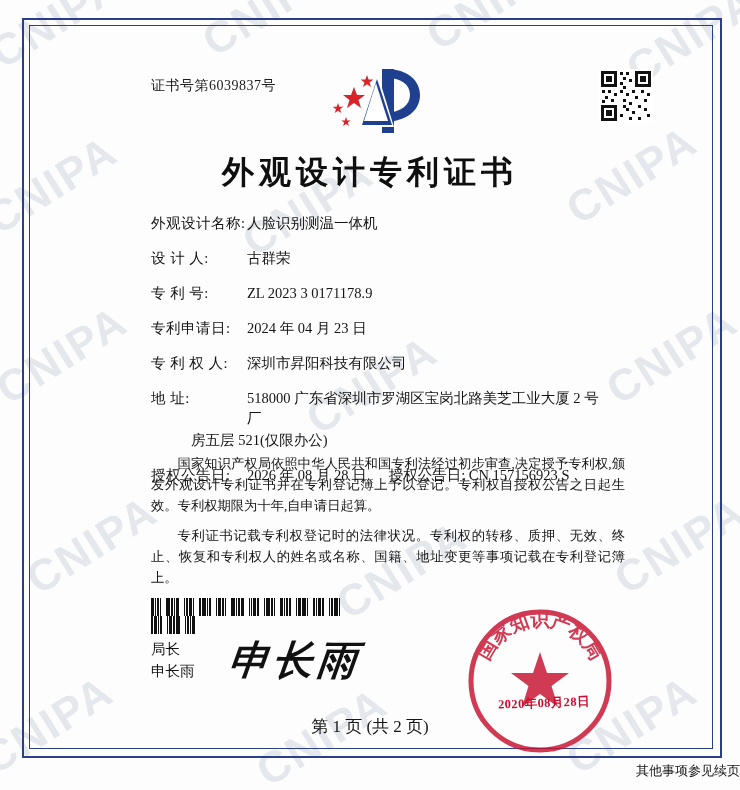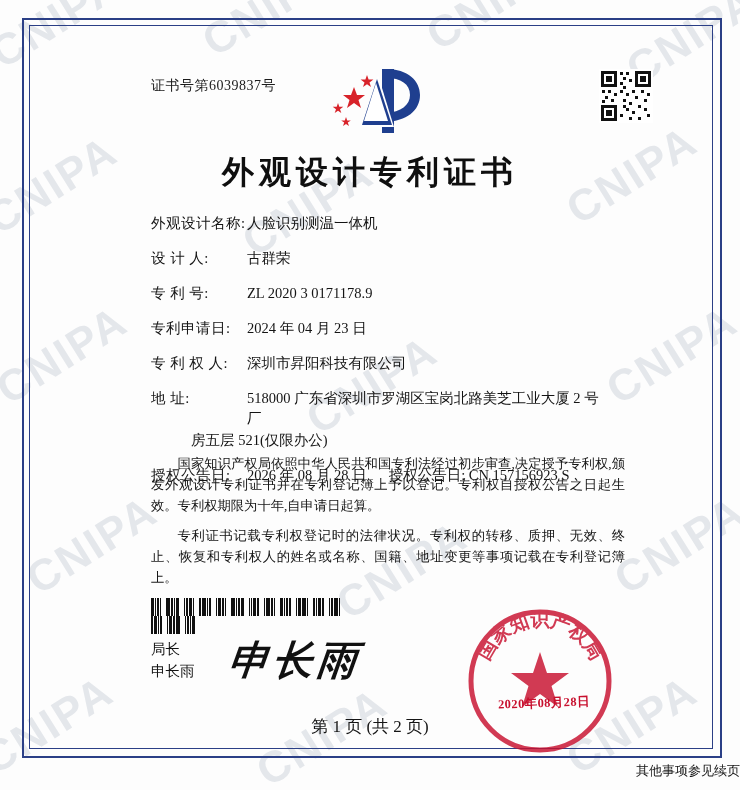--- a/index.html
+++ b/index.html
@@ -331,21 +331,21 @@
     <div class="title">外观设计专利证书</div>
 
     <div class="fields">
       <div class="field-row">
         <span class="f-label">外观设计名称:</span><span class="f-value">人脸识别测温一体机</span>
       </div>
       <div class="field-row">
         <span class="f-label">设 计 人:</span><span class="f-value">古群荣</span>
       </div>
       <div class="field-row">
-        <span class="f-label">专 利 号:</span><span class="f-value">ZL 2020 3 0171178.9</span>
+        <span class="f-label">专 利 号:</span><span class="f-value">ZL 2023 3 0171178.9</span>
       </div>
       <div class="field-row">
         <span class="f-label">专利申请日:</span><span class="f-value">2024 年 04 月 23 日</span>
       </div>
       <div class="field-row">
         <span class="f-label">专 利 权 人:</span><span class="f-value">深圳市昇阳科技有限公司</span>
       </div>
       <div class="field-row">
         <span class="f-label">地 址:</span><span class="f-value">518000 广东省深圳市罗湖区宝岗北路美芝工业大厦 2 号厂</span>
         <span class="addr-line2">房五层 521(仅限办公)</span>

